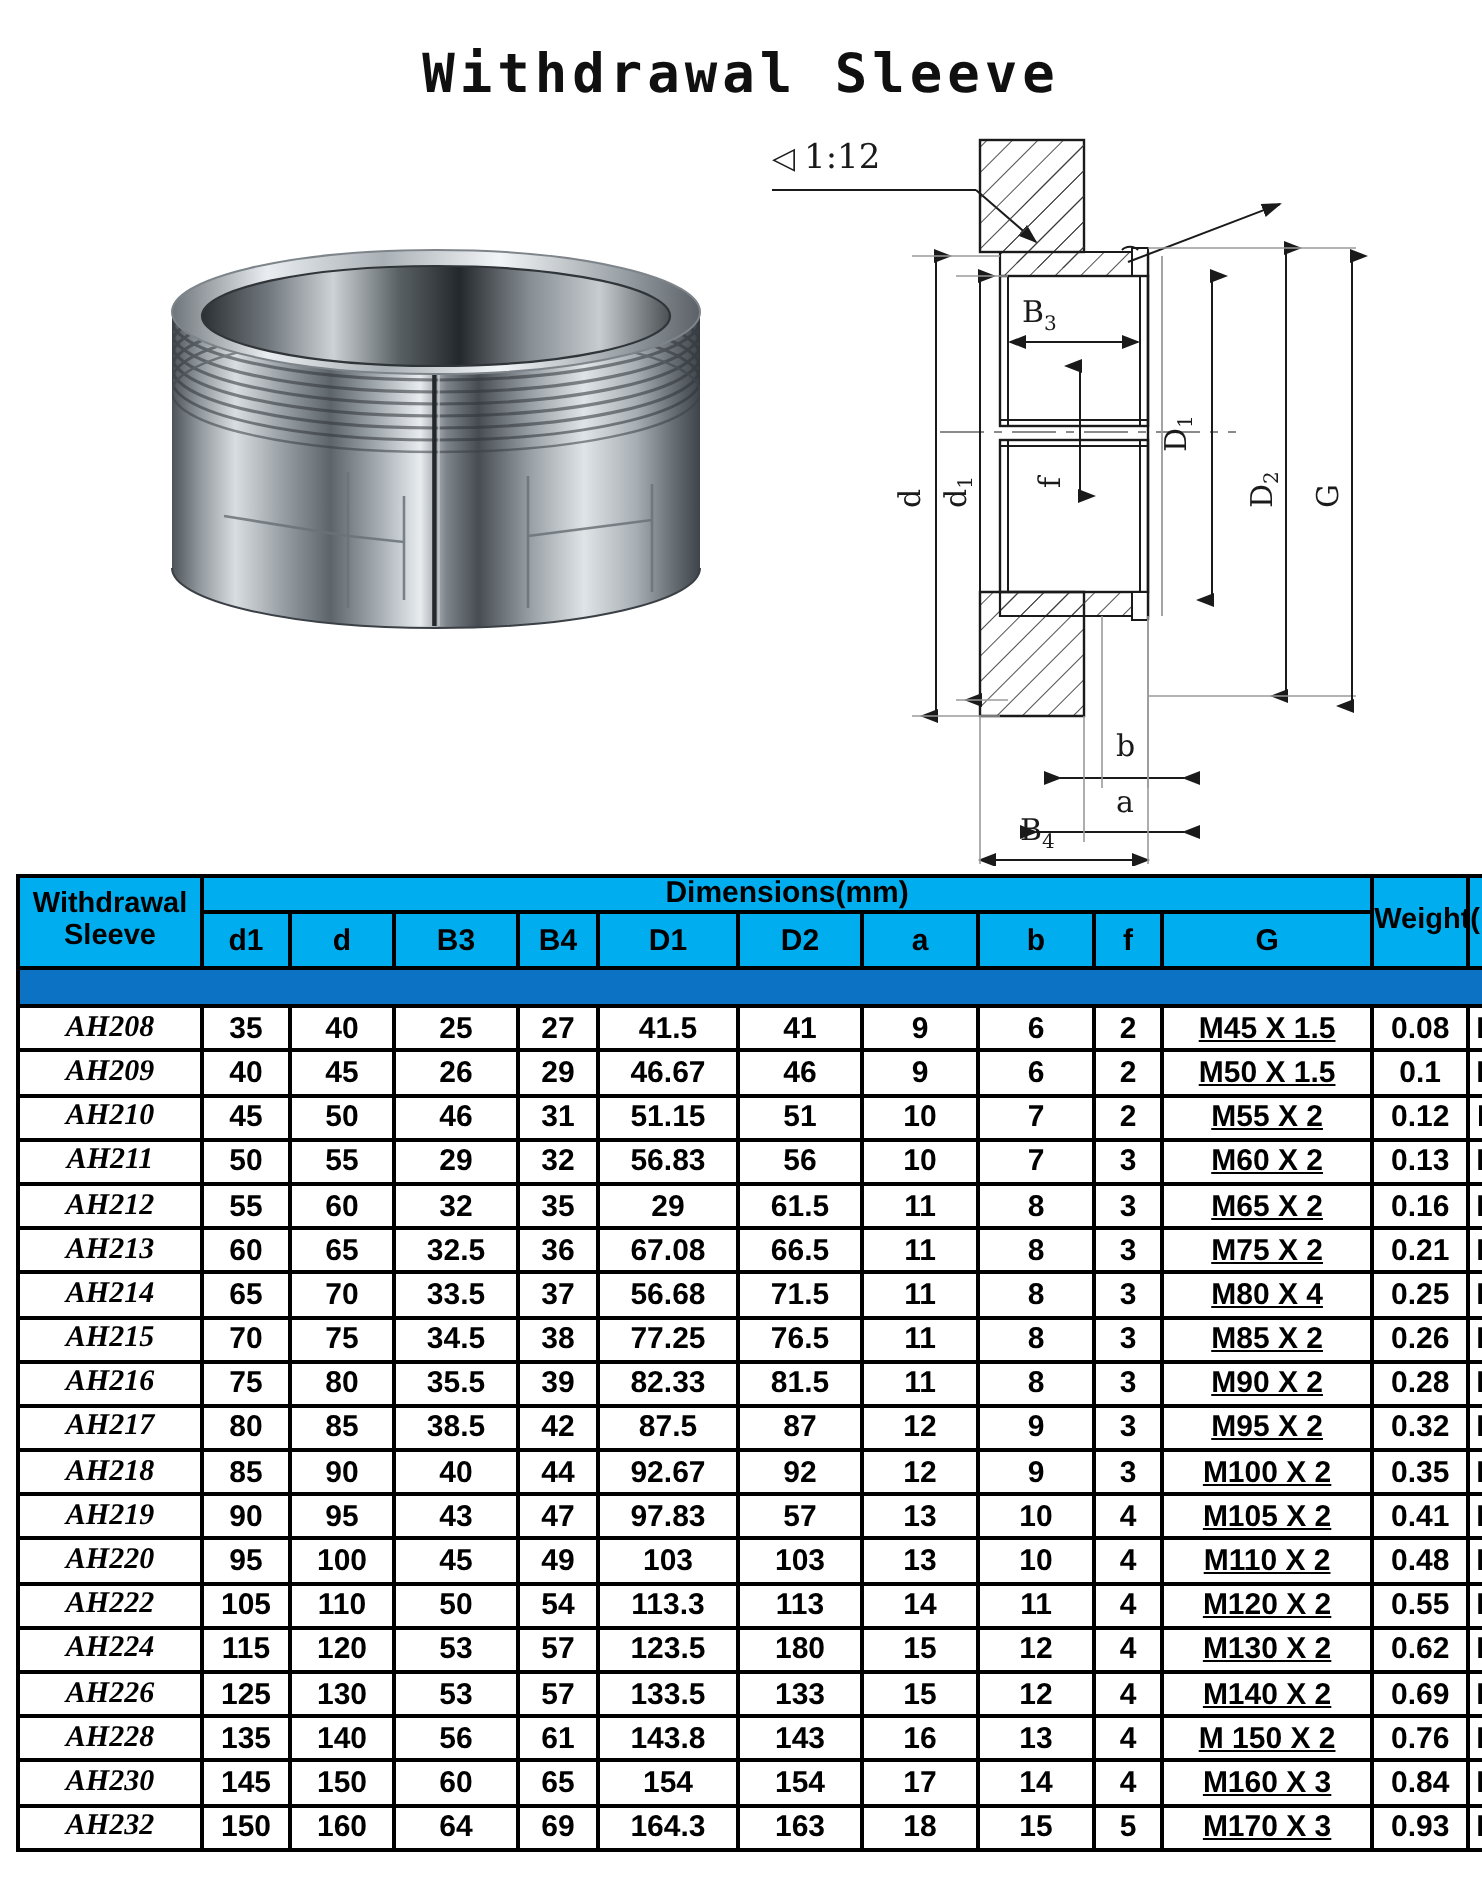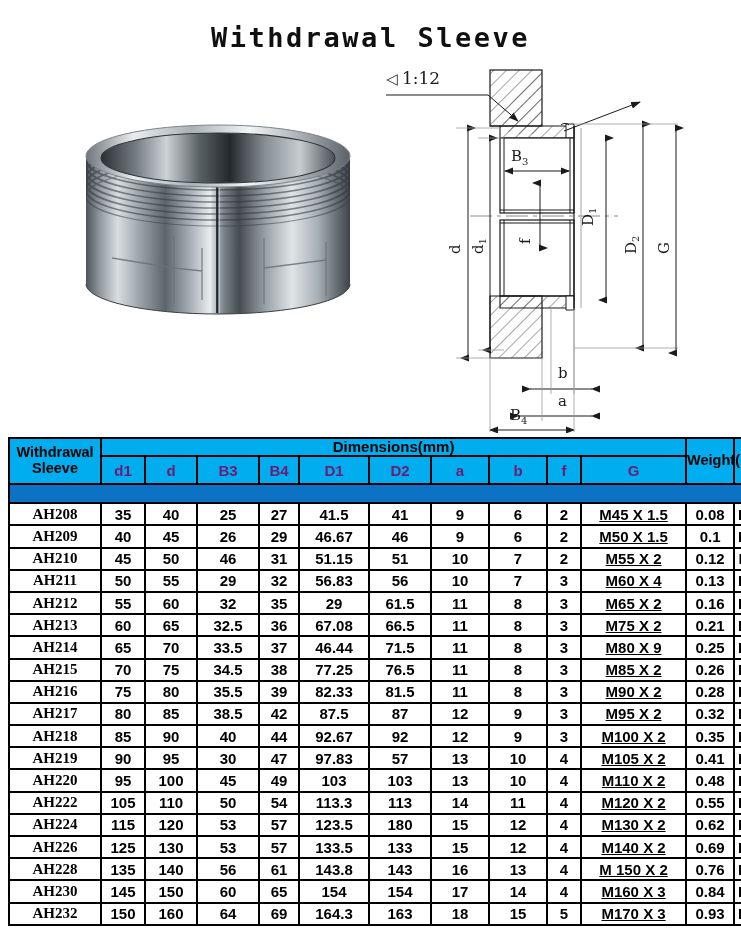--- a/index.html
+++ b/index.html
@@ -69,21 +69,21 @@
   }
   .hdr {
     background: #00AEEF;
     color: #000000;
     font-weight: bold;
     font-size: 14.5px;
     line-height: 1.08;
   }
   .hdr-sub {
     background: #00AEEF;
-    color: #701a75;
+    color: #000000;
     font-weight: bold;
     font-size: 15px;
     height: 26px;
   }
   .hdr-dims { font-size: 15px; margin-top: 35px; }
   .spacer-row td {
     background: #0B72C4;
     height: 17px;
     border-left: 2px solid #000;
     border-right: 2px solid #000;
@@ -94,20 +94,21 @@
     height: 20.2px;
     font-size: 15px;
     font-weight: bold;
     color: #000000;
     background: #ffffff;
   }
   td.c-desig {
     font-family: "Liberation Serif", serif;
     font-size: 15px;
     font-weight: normal;
+    font-style: italic;
   }
   td.c-nut {
     font-size: 11px;
     font-weight: bold;
   }
   td.c-g { font-size: 14.5px; text-decoration: underline; }
 
   
   .dim-label {
     font-family: "DejaVu Serif", serif;
@@ -409,21 +410,21 @@
           <td class="c-desig">AH211</td>
           <td>50</td>
           <td>55</td>
           <td>29</td>
           <td>32</td>
           <td>56.83</td>
           <td>56</td>
           <td>10</td>
           <td>7</td>
           <td>3</td>
-          <td class="c-g">M60 X 4</td>
+          <td class="c-g">M60 X 2</td>
           <td>0.13</td>
           <td class="c-nut">KM12</td>
         </tr>
         <tr class="data-row">
           <td class="c-desig">AH212</td>
           <td>55</td>
           <td>60</td>
           <td>32</td>
           <td>35</td>
           <td>29</td>
@@ -449,26 +450,26 @@
           <td class="c-g">M75 X 2</td>
           <td>0.21</td>
           <td class="c-nut">KM15</td>
         </tr>
         <tr class="data-row">
           <td class="c-desig">AH214</td>
           <td>65</td>
           <td>70</td>
           <td>33.5</td>
           <td>37</td>
-          <td>46.44</td>
+          <td>56.68</td>
           <td>71.5</td>
           <td>11</td>
           <td>8</td>
           <td>3</td>
-          <td class="c-g">M80 X 9</td>
+          <td class="c-g">M80 X 4</td>
           <td>0.25</td>
           <td class="c-nut">KM16</td>
         </tr>
         <tr class="data-row">
           <td class="c-desig">AH215</td>
           <td>70</td>
           <td>75</td>
           <td>34.5</td>
           <td>38</td>
           <td>77.25</td>
@@ -522,21 +523,21 @@
           <td>9</td>
           <td>3</td>
           <td class="c-g">M100 X 2</td>
           <td>0.35</td>
           <td class="c-nut">KM20</td>
         </tr>
         <tr class="data-row">
           <td class="c-desig">AH219</td>
           <td>90</td>
           <td>95</td>
-          <td>30</td>
+          <td>43</td>
           <td>47</td>
           <td>97.83</td>
           <td>57</td>
           <td>13</td>
           <td>10</td>
           <td>4</td>
           <td class="c-g">M105 X 2</td>
           <td>0.41</td>
           <td class="c-nut">KM21</td>
         </tr>

